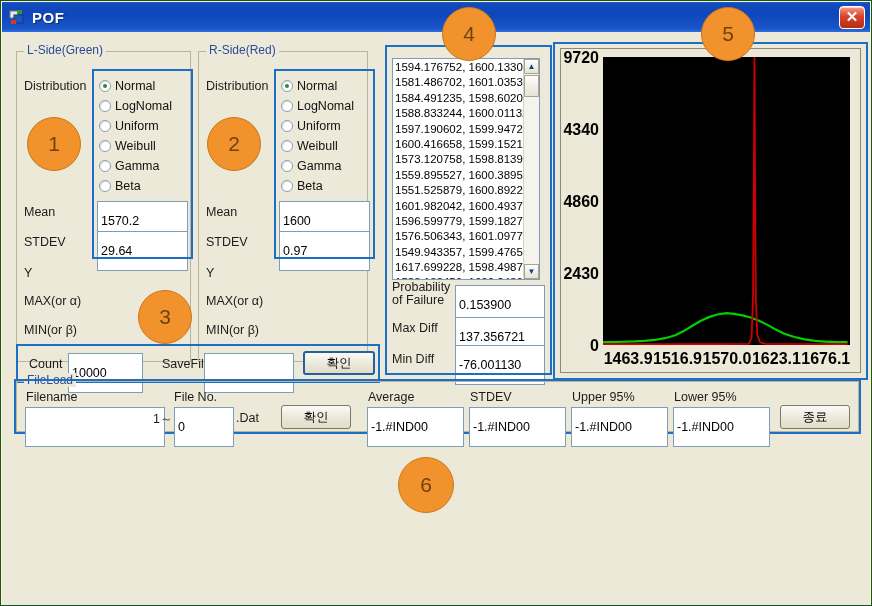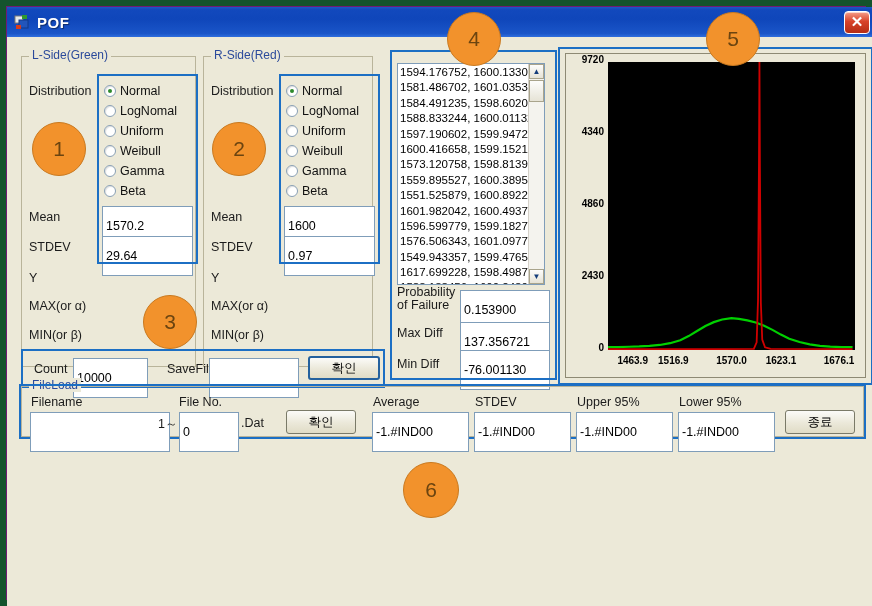--- a/index.html
+++ b/index.html
@@ -6,22 +6,22 @@
   html, body {
     margin: 0; padding: 0;
     width: 872px; height: 606px;
     font-family: "Liberation Sans", sans-serif;
     overflow: hidden;
     background: #ffffff;
   }
   #app {
     position: relative;
     width: 872px; height: 606px;
-    background: #701a75;
-    border: 6px solid #14532d;
+    background: #fef9c3;
+    border: 1px solid #14532d;
   }
 
   
   #titlebar {
     position: absolute; left: 1px; top: 1px;
     width: 868px; height: 30px;
     background: linear-gradient(to bottom,
       #1f57c4 0%, #1249bd 8%, #0f46ba 40%, #1a55c8 88%, #2f6ede 100%);
     display: flex; align-items: center;
   }
@@ -142,21 +142,21 @@
   
   #chart-wrap {
     position: absolute;
     background: #ece9d8;
     border: 1px solid #8e8a74;
   }
   #plot {
     position: absolute; background: #000000;
   }
   .ytick, .xtick {
-    position: absolute; font-size: 10px; font-weight: bold;
+    position: absolute; font-size: 16px; font-weight: bold;
     color: #000; white-space: nowrap;
   }
   .ytick { text-align: right; }
 
   
   .callout {
     position: absolute;
     border-radius: 50%;
     background: #f2922c;
     border: 1px solid #c9791f;

